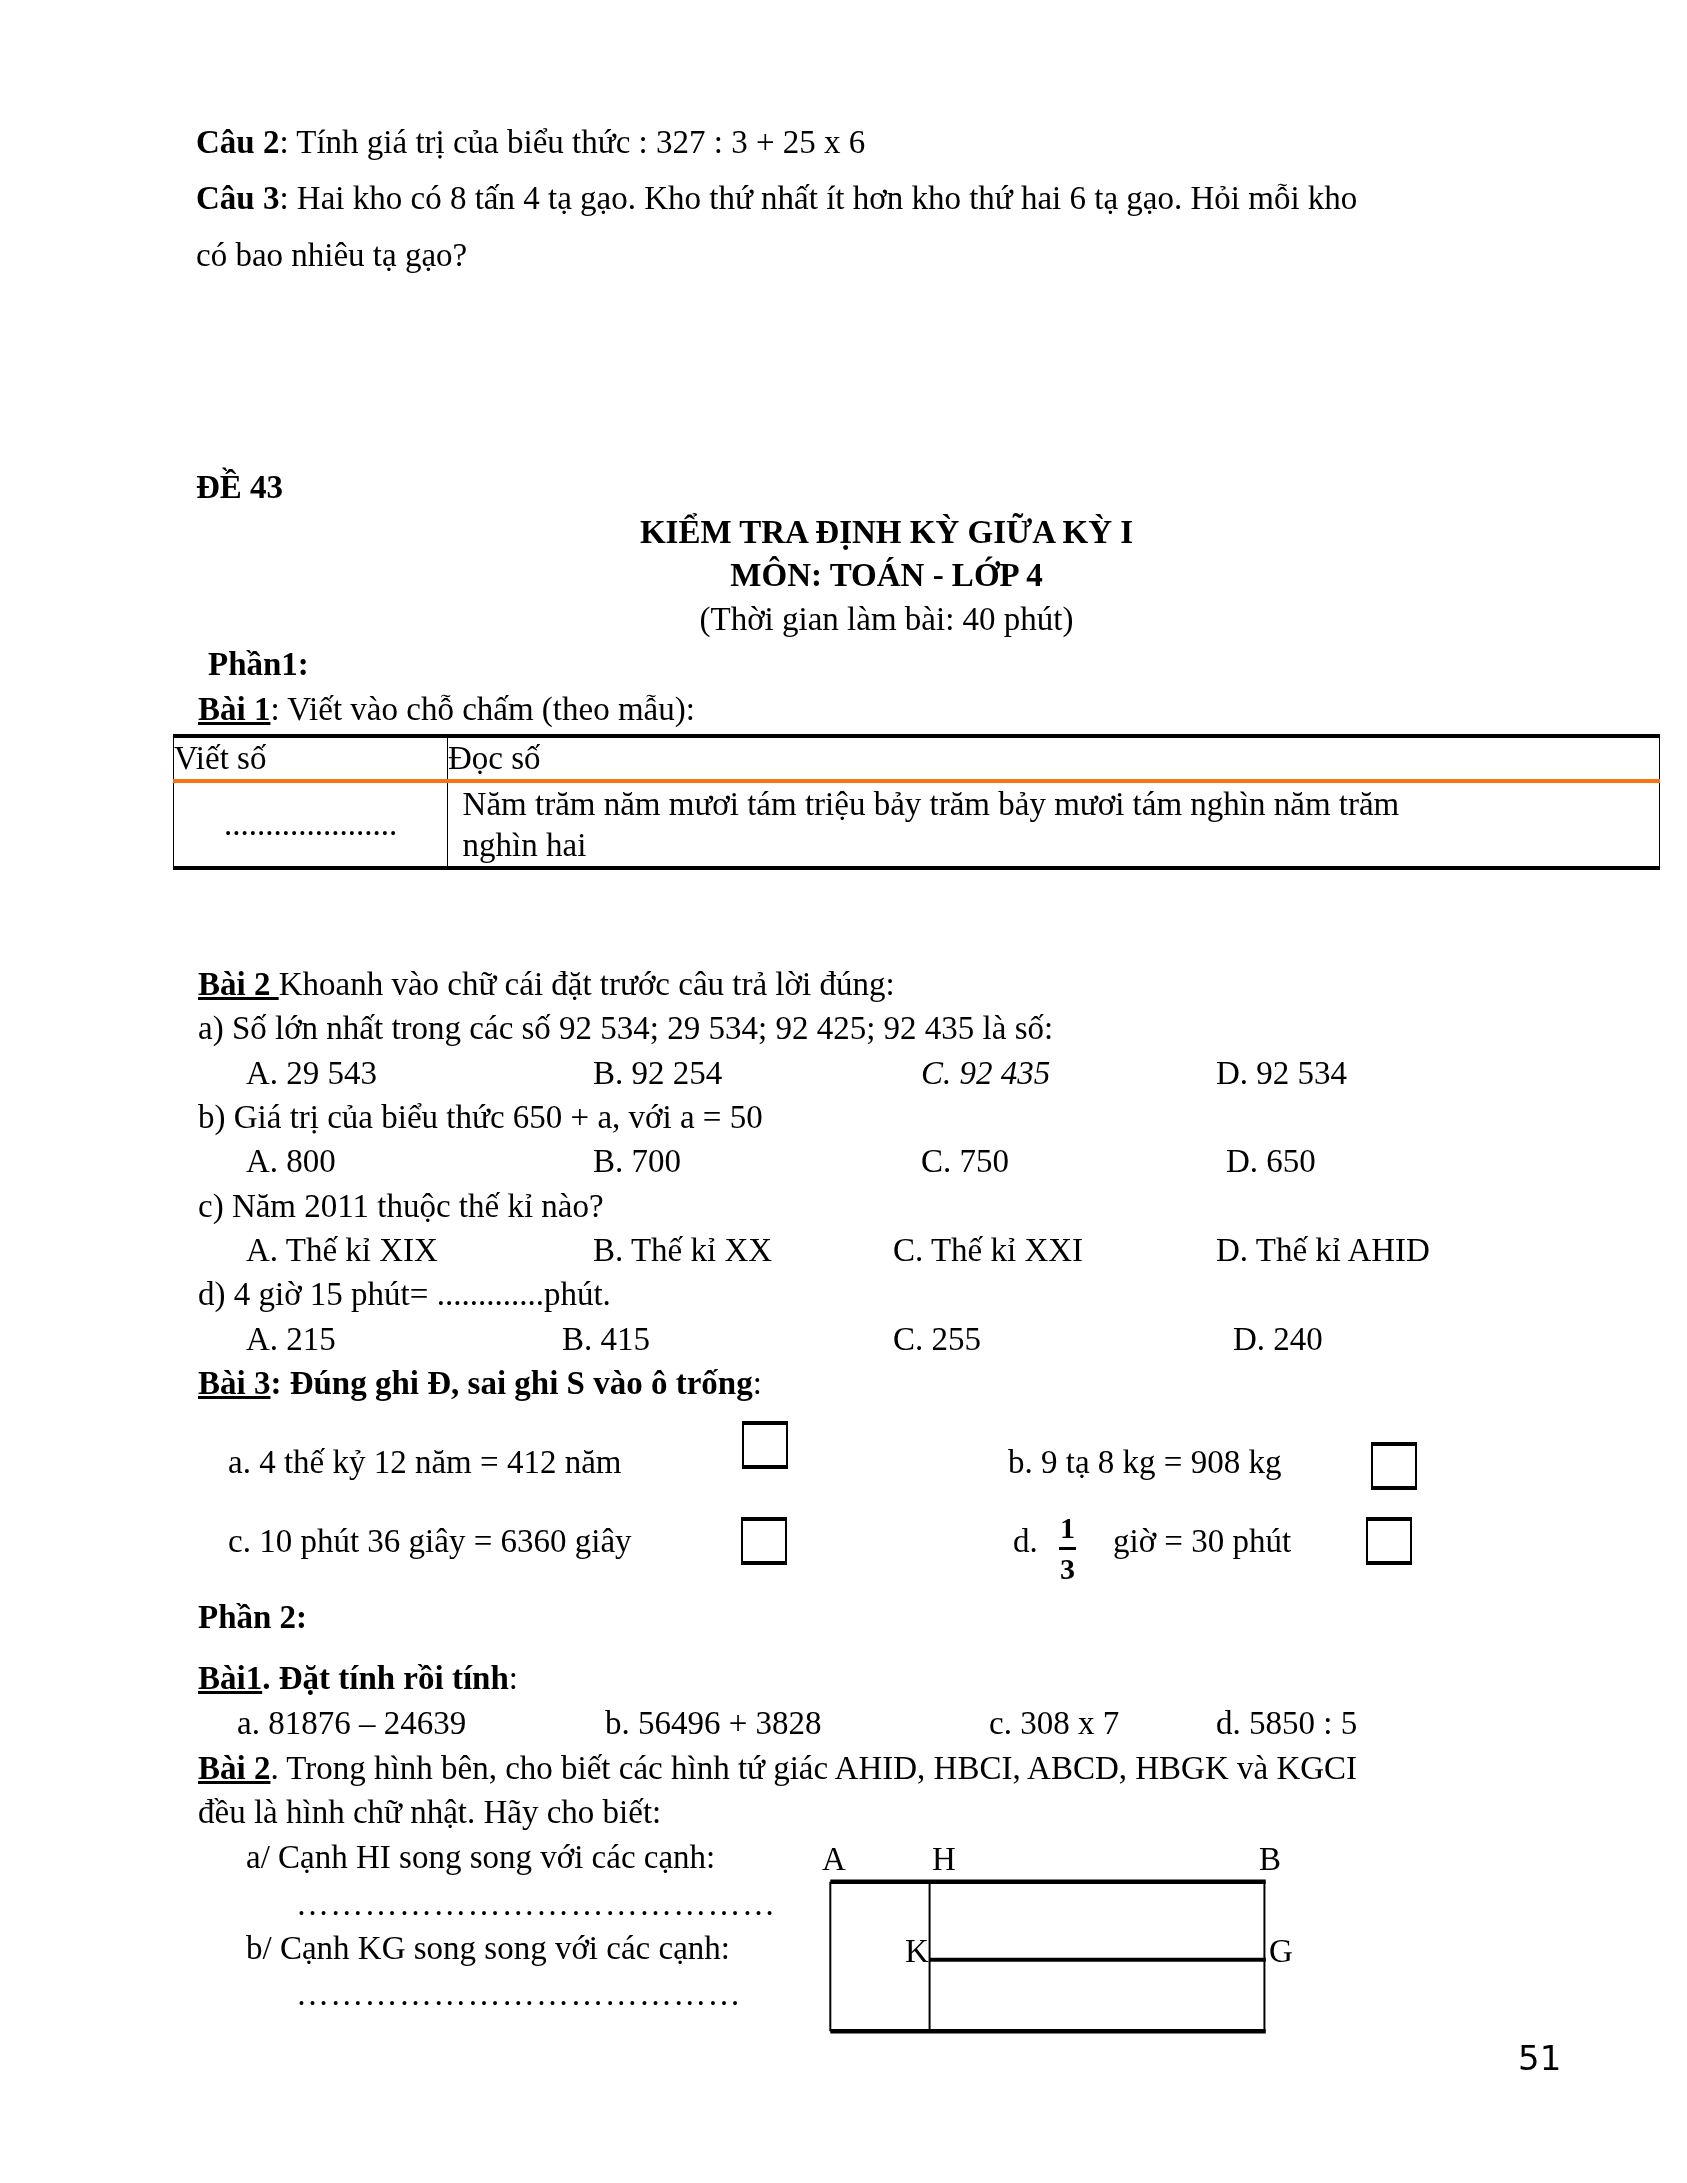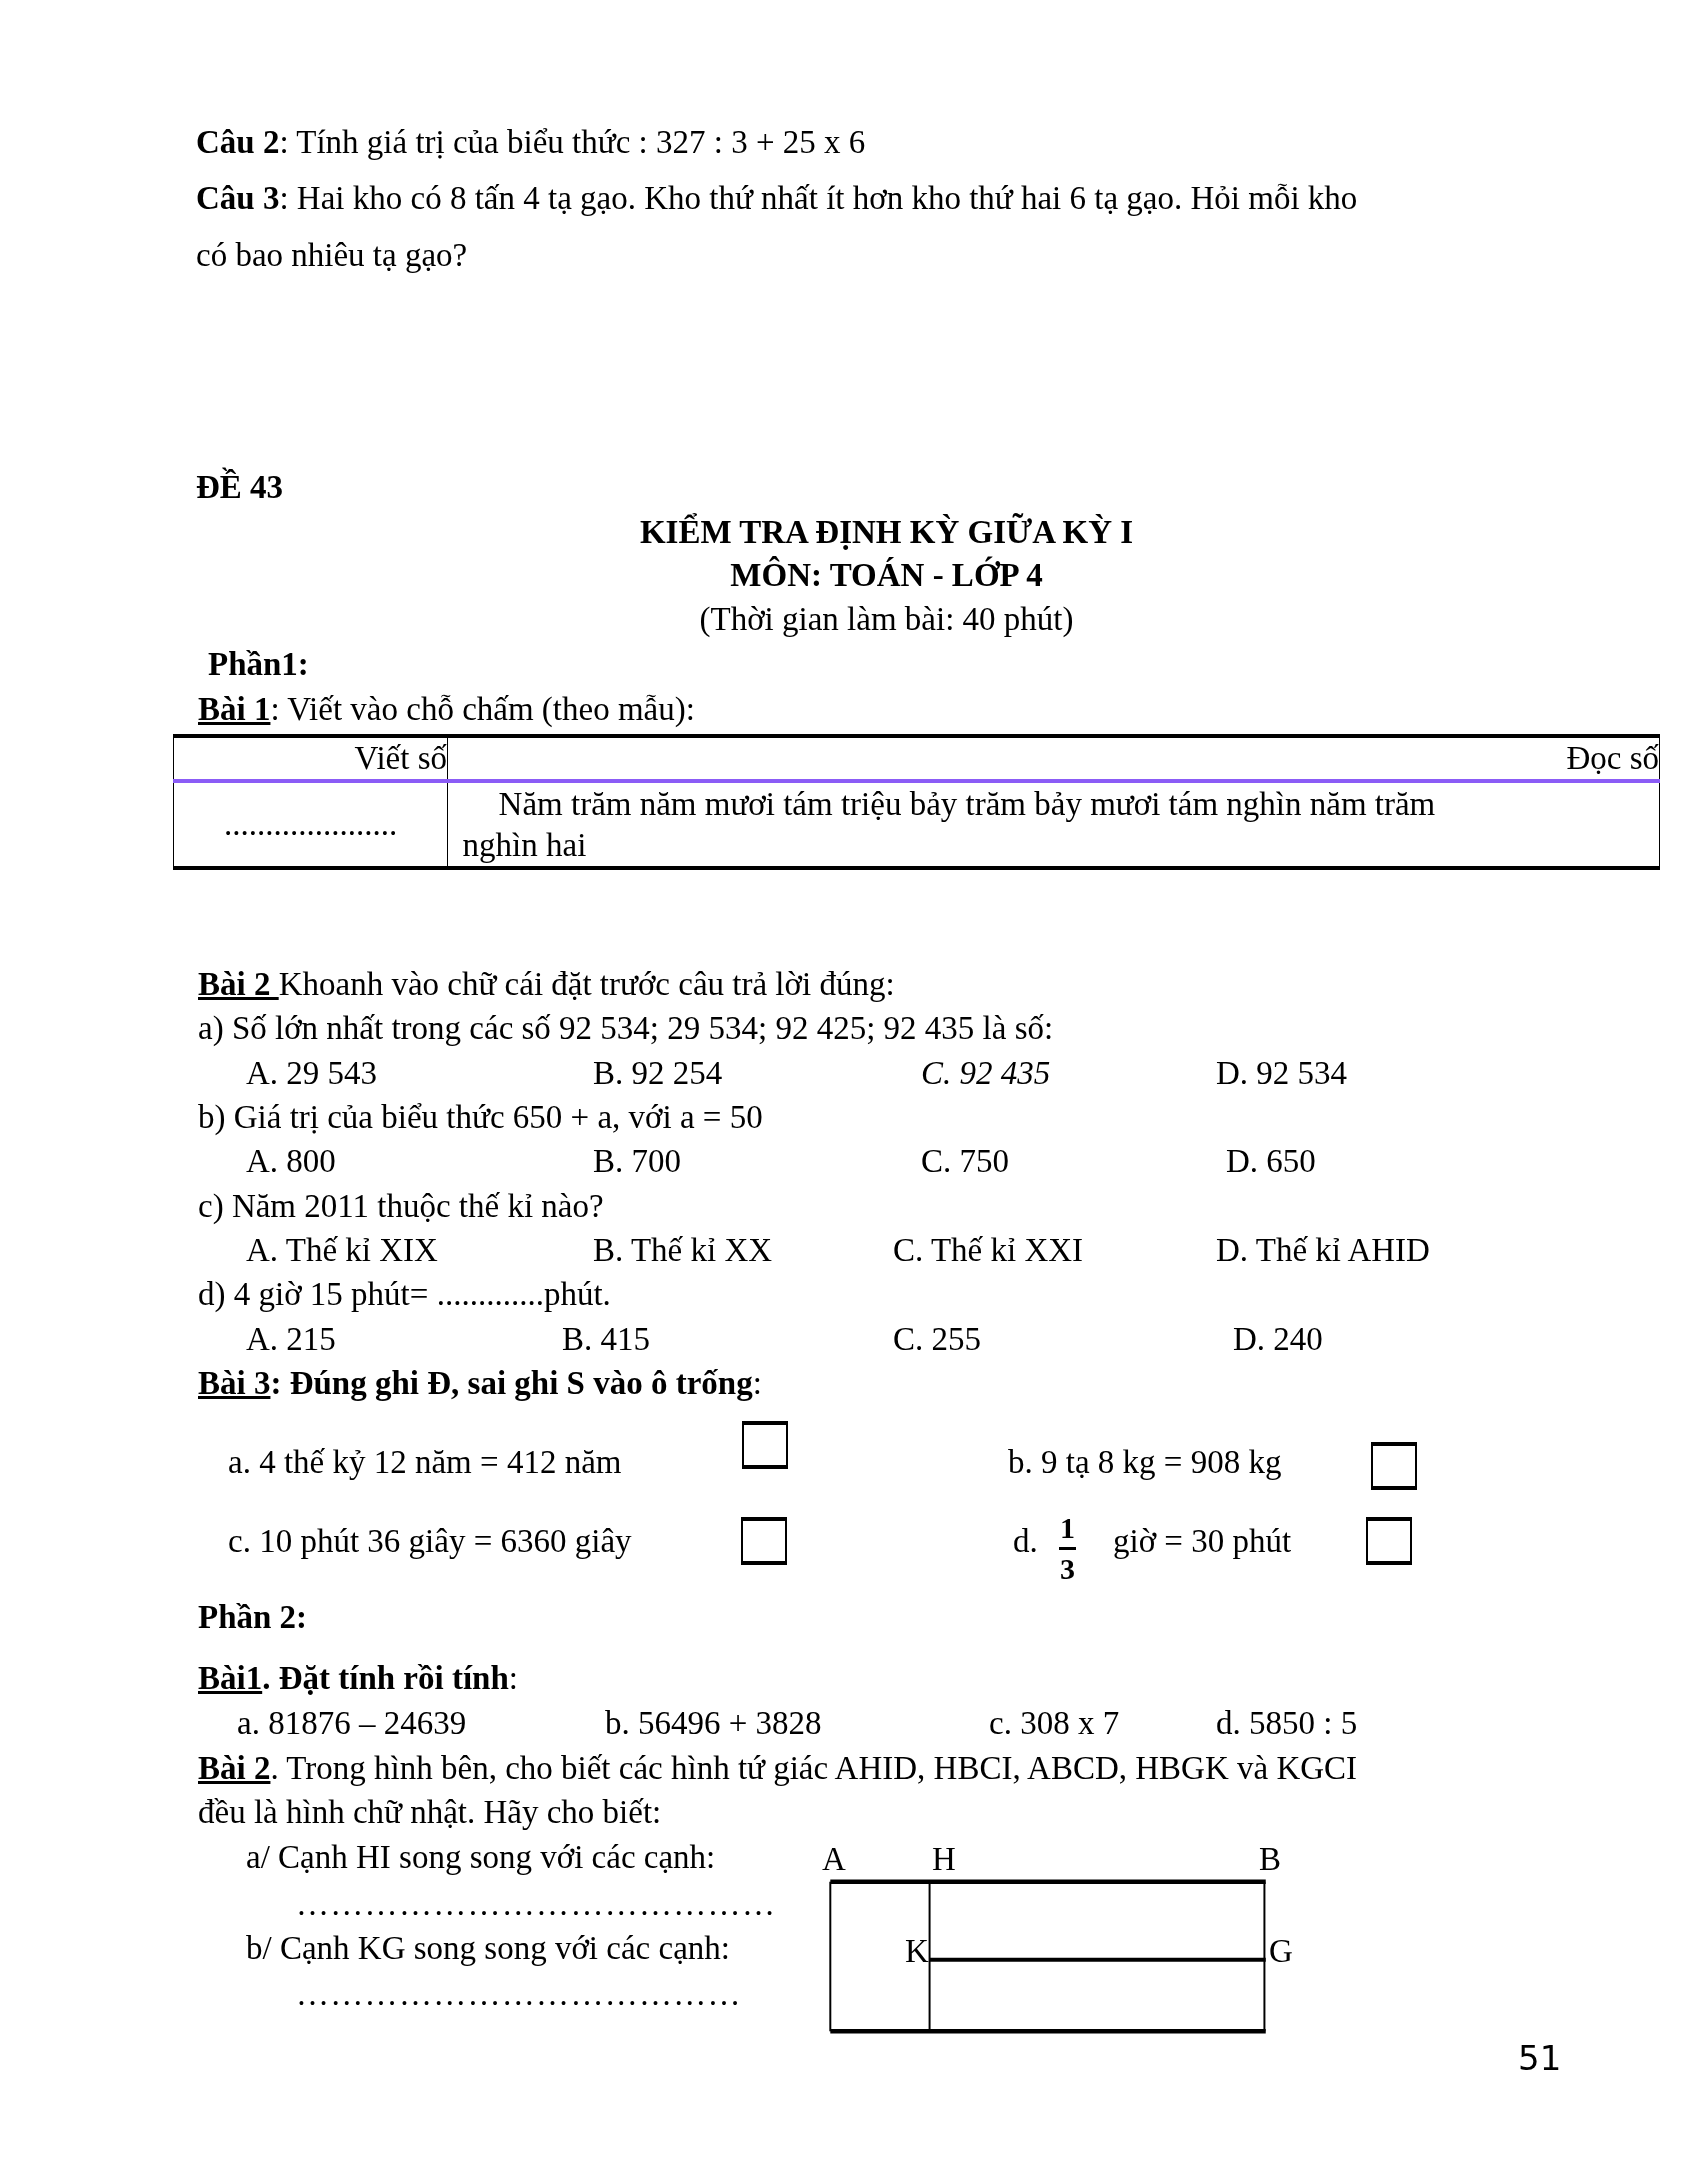--- a/index.html
+++ b/index.html
@@ -3,21 +3,21 @@
 <meta charset="utf-8">
 <style>
   html, body { margin:0; padding:0; background:#fff; }
   body { width:1687px; height:2183px; position:relative; overflow:hidden;
          font-family:"Liberation Serif", "DejaVu Serif", serif; color:#000; font-size:33px; }
   .abs { position:absolute; white-space:nowrap; line-height:1; }
   .b { font-weight:bold; }
   .u { text-decoration:underline; }
   table.t { position:absolute; left:173px; top:734px; width:1487px; border-collapse:collapse; font-size:33px; }
   table.t td { border:1.3px solid #000; padding:0; vertical-align:middle; }
-  table.t tr.r1 td { border-top:4px solid #000; border-bottom:4px solid #8b5cf6; height:41px; text-align:right; }
+  table.t tr.r1 td { border-top:4px solid #000; border-bottom:4px solid #f97316; height:41px; text-align:left; }
   table.t tr.r2 td { border-bottom:4px solid #000; height:85px; }
   table.t tr.r3 td { border-bottom:4px solid #000; height:83px; }
   .dots { letter-spacing:1.3px; }
   .box { position:absolute; width:46px; height:48px; border:2.6px solid #000; border-bottom-width:4.6px; border-top-width:4.6px; box-sizing:border-box; }
   .frac { position:absolute; text-align:center; font-weight:bold; font-size:30px; line-height:1; }
   .frac .bar { display:block; height:2.6px; background:#000; margin:4px 0; }
   .pagenum { font-family:"DejaVu Sans", sans-serif; font-size:34px; }
 </style>
 </head>
 <body>
@@ -46,21 +46,21 @@
       <col>
     </colgroup>
   <tbody>
       <tr class="r1">
     <td>Viết số</td>
     <td>Đọc số</td>
   </tr>
   <tr class="r3">
     <td style="text-align:center;">.....................</td>
     <td style="padding-left:14.6px;">
-      <div style="line-height:1.22;margin-left:36px;">Năm trăm năm mươi tám triệu bảy trăm bảy mươi tám nghìn năm trăm</div>
+      <div style="line-height:1.22;">Năm trăm năm mươi tám triệu bảy trăm bảy mươi tám nghìn năm trăm</div>
       <div style="line-height:1.22;">nghìn hai</div>
     </td>
   </tr>
 </tbody>
   </table>
 
 <div class="abs" style="left:198px; top:968px;">
   <span class="b u">Bài 2 </span><span>Khoanh vào chữ cái đặt trước câu trả lời đúng:</span>
 </div>
 

